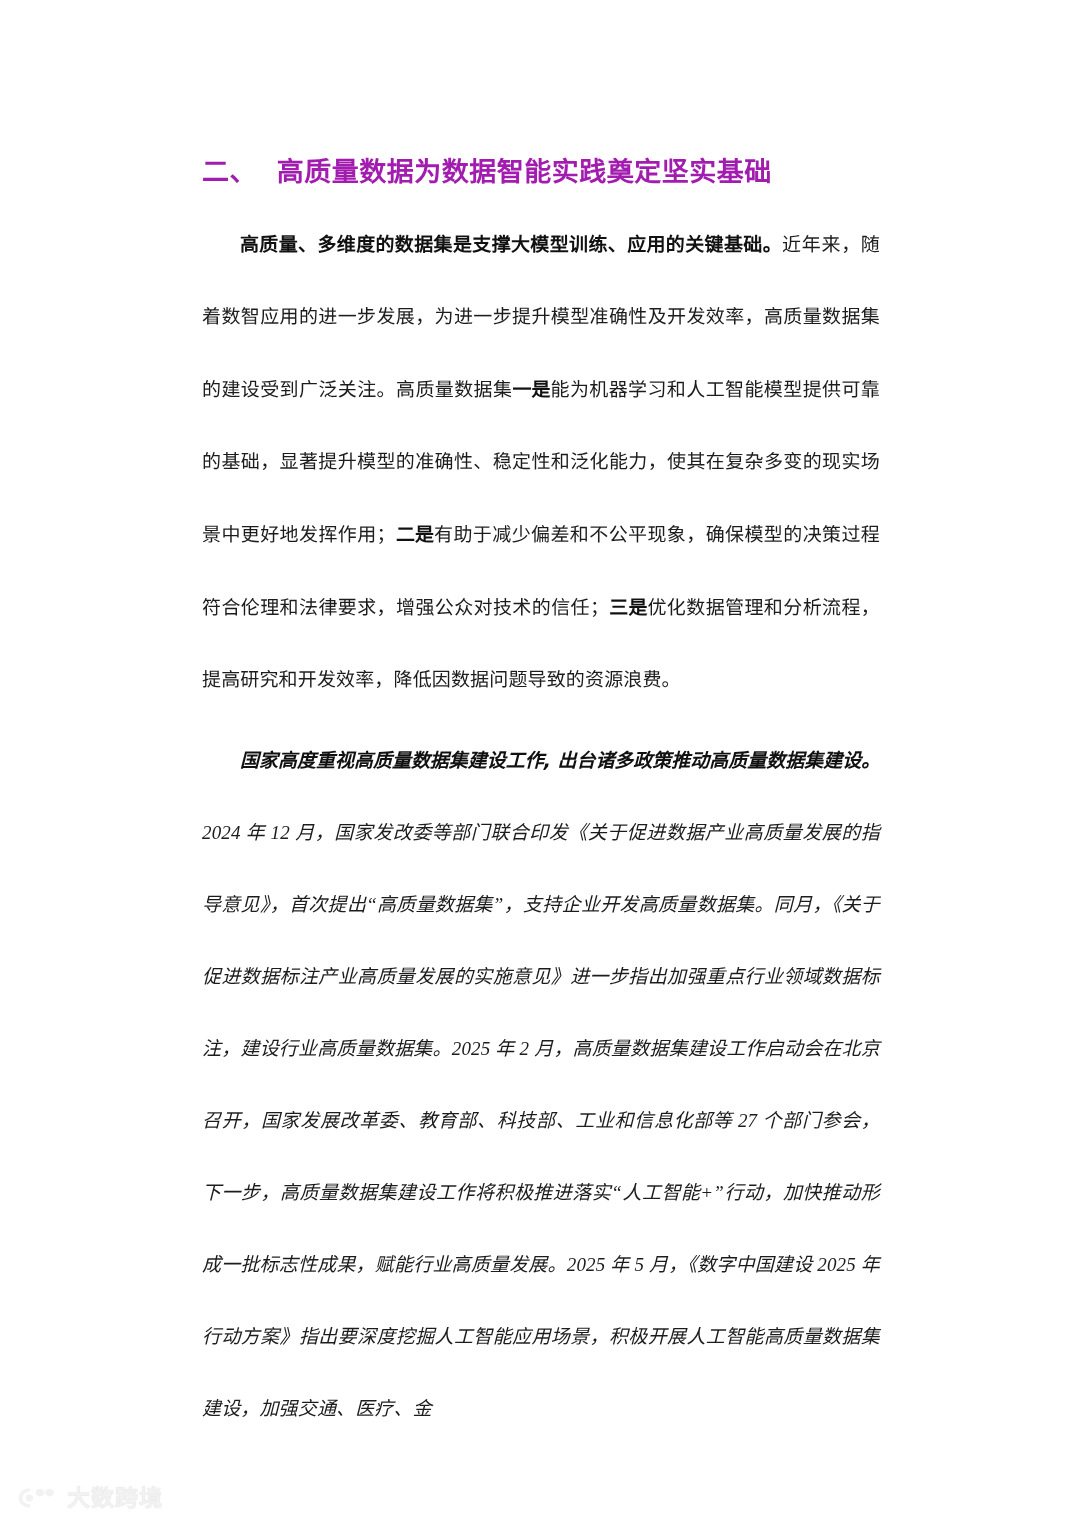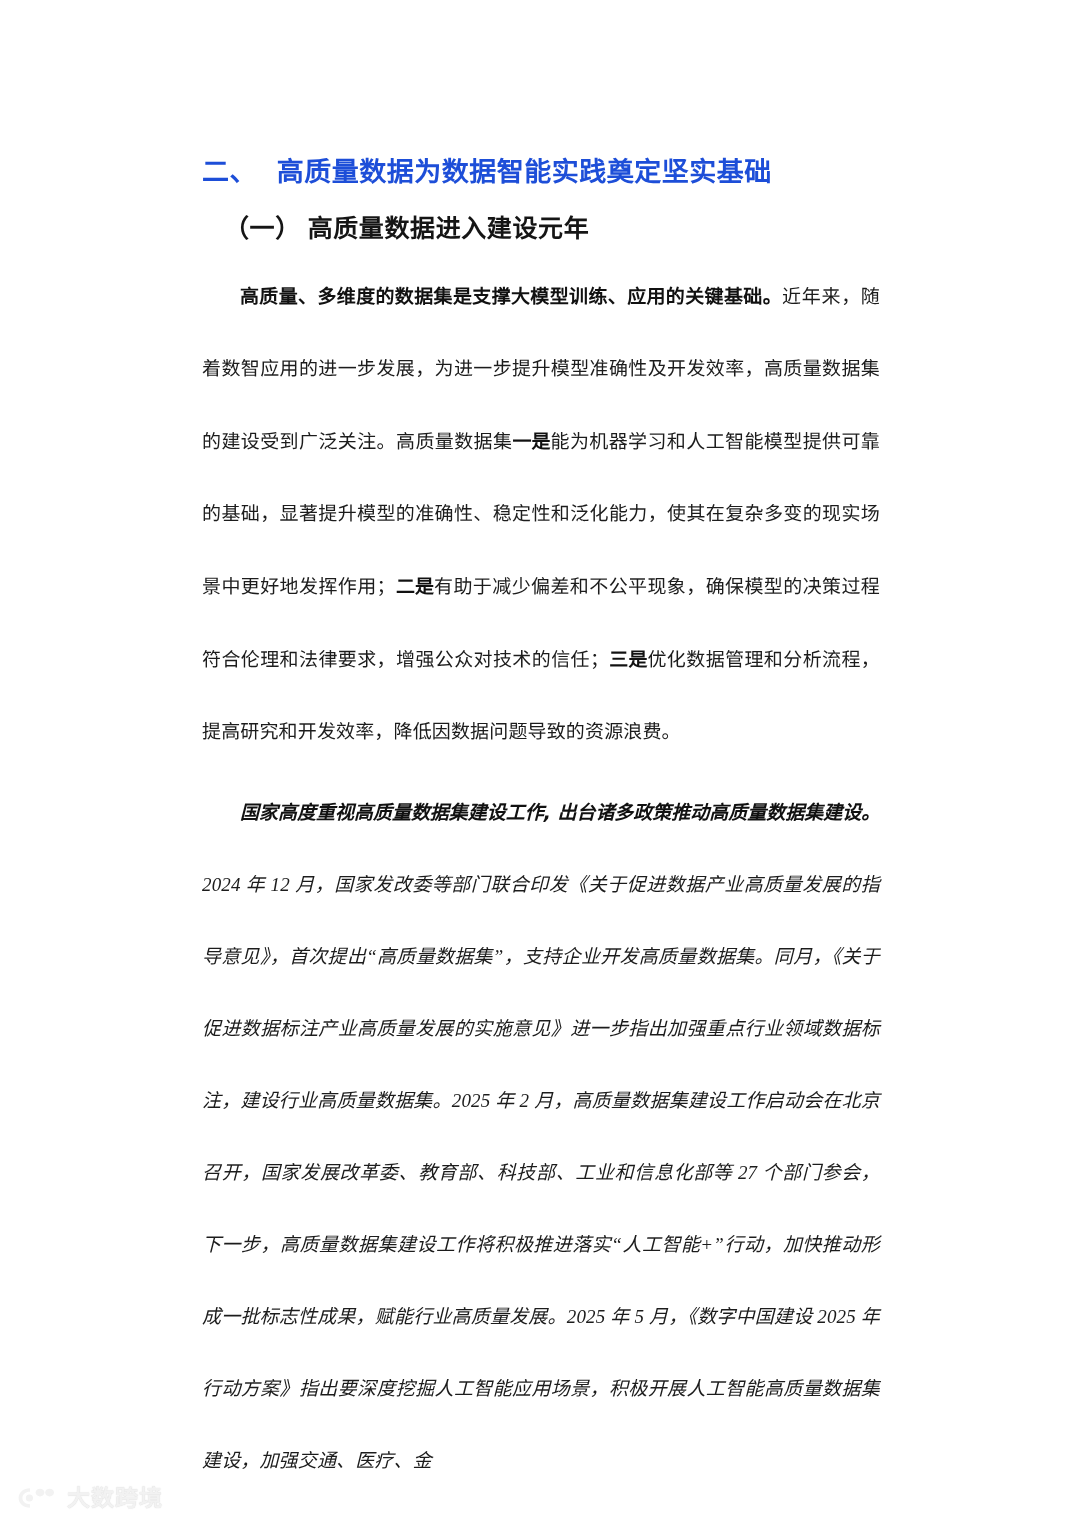--- a/index.html
+++ b/index.html
@@ -31,21 +31,21 @@
     width: 678px;
   }
 
   
   .h1 {
     font-family: "DejaVu Sans", "Liberation Sans", sans-serif;
     font-weight: 700;
     font-size: 27px;
     line-height: 44px;
     letter-spacing: 0.5px;
-    color: #1d4ed8;
+    color: #a21caf;
     margin: 0 0 14px 0;
     white-space: pre;
   }
 
   .h2 {
     font-family: "Liberation Serif", "DejaVu Serif", serif;
     font-weight: 700;
     font-size: 25px;
     line-height: 42px;
     letter-spacing: 0.6px;
@@ -109,21 +109,20 @@
 </style>
 </head>
 <body>
 
 <div class="page">
 
   <div class="content">
 
     <h1 class="h1">二、  高质量数据为数据智能实践奠定坚实基础</h1>
 
-    <h2 class="h2">（一） 高质量数据进入建设元年</h2>
 
     <p class="para p1"><span class="b">高质量、多维度的数据集是支撑大模型训练、应用的关键基础。</span><span>近年来，随着数智应用的进一步发展，为进一步提升模型准确性及开发效率，高质量数据集的建设受到广泛关注。高质量数据集</span><span class="b">一是</span><span>能为机器学习和人工智能模型提供可靠的基础，显著提升模型的准确性、稳定性和泛化能力，使其在复杂多变的现实场景中更好地发挥作用；</span><span class="b">二是</span><span>有助于减少偏差和不公平现象，确保模型的决策过程符合伦理和法律要求，增强公众对技术的信任；</span><span class="b">三是</span><span>优化数据管理和分析流程，提高研究和开发效率，降低因数据问题导致的资源浪费。</span></p>
 
     <p class="para p2"><span class="b">国家高度重视高质量数据集建设工作, 出台诸多政策推动高质量数据集建设。</span><span>2024 年 12 月，国家发改委等部门联合印发《关于促进数据产业高质量发展的指导意见》，首次提出“高质量数据集”，支持企业开发高质量数据集。同月，《关于促进数据标注产业高质量发展的实施意见》进一步指出加强重点行业领域数据标注，建设行业高质量数据集。2025 年 2 月，高质量数据集建设工作启动会在北京召开，国家发展改革委、教育部、科技部、工业和信息化部等 27 个部门参会，下一步，高质量数据集建设工作将积极推进落实“人工智能+”行动，加快推动形成一批标志性成果，赋能行业高质量发展。2025 年 5 月，《数字中国建设 2025 年行动方案》指出要深度挖掘人工智能应用场景，积极开展人工智能高质量数据集建设，加强交通、医疗、金</span></p>
 
   </div>
 
   <div class="watermark">
     <span class="wm-mark">
       <svg width="44" height="26" viewBox="0 0 44 26" aria-hidden="true">

